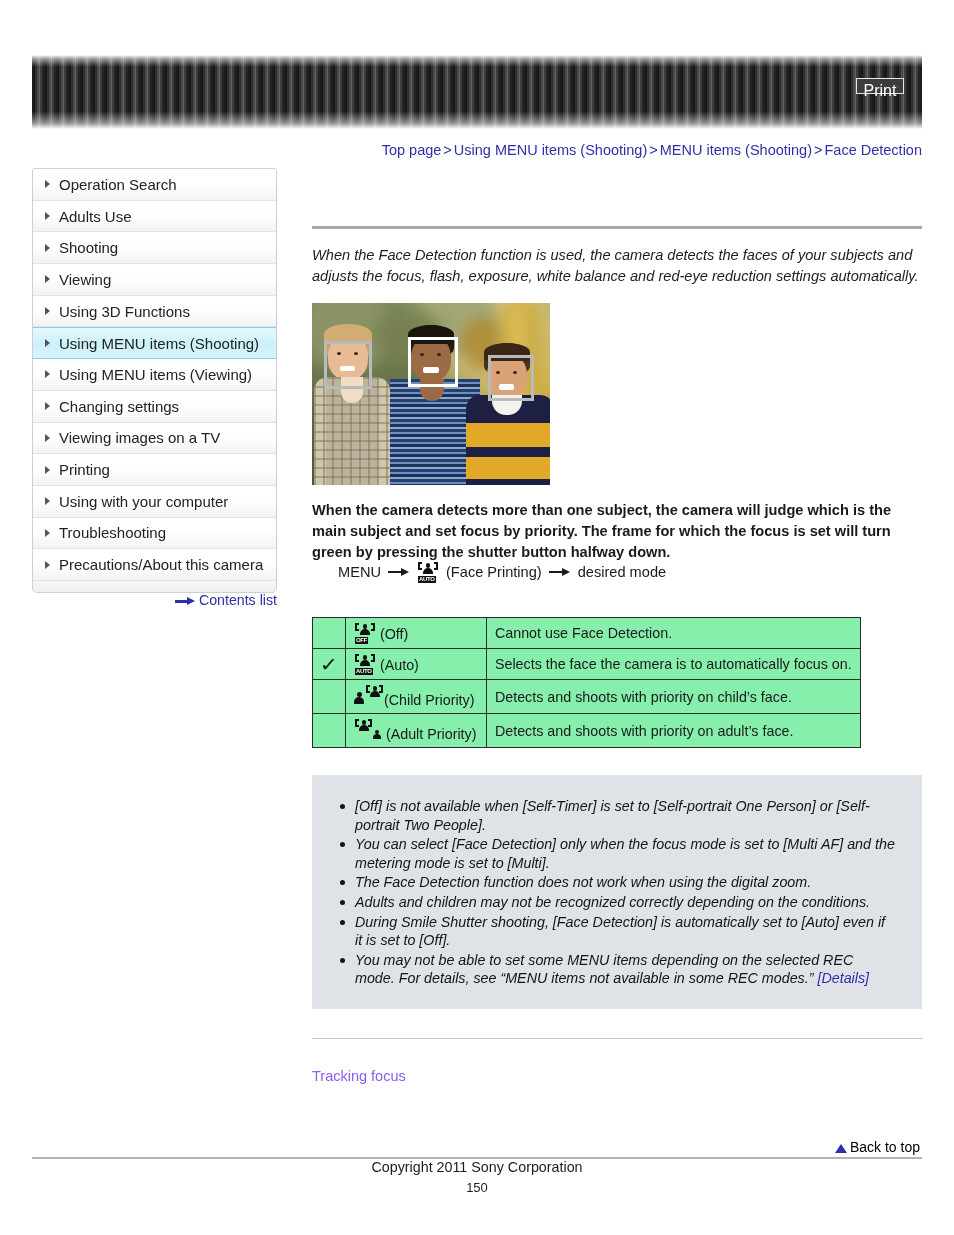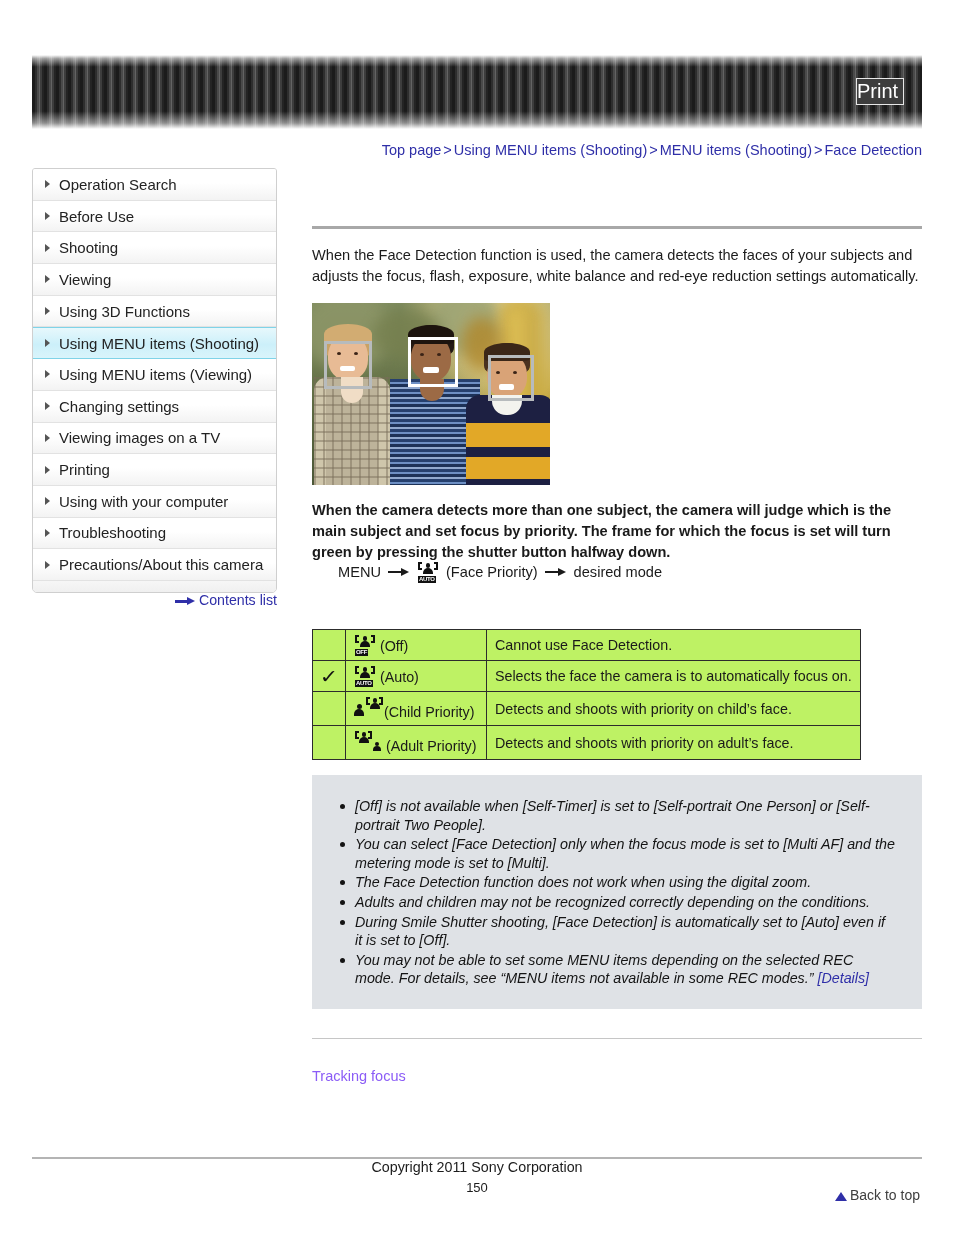--- a/index.html
+++ b/index.html
@@ -28,26 +28,27 @@
       repeating-linear-gradient(to right,
         #1b1b1b 0px, #1b1b1b 3px,
         #2e2e2e 3px, #2e2e2e 5px,
         #4a4a4a 5px, #4a4a4a 7px,
         #636363 7px, #636363 8px,
         #3d3d3d 8px, #3d3d3d 10px,
         #242424 10px, #242424 12px);
   }
   .print-btn {
     position: absolute; right: 18px; top: 23px;
-    width: 48px; height: 27px;
+    width: 48px; height: 16px;
     border: 1px solid #e8e8e8;
     background: #3d3d3d;
     color: #ffffff;
-    font-size: 20px;
+    font-size: 16px;
     line-height: 24px;
+    text-align: center;
     cursor: pointer;
   }
 
   
   .breadcrumb {
     position: absolute; left: 312px; top: 142px;
     width: 610px;
     text-align: right;
     font-size: 14.5px;
     color: #2f2fa8;
@@ -121,20 +122,21 @@
   }
 
   
   .main { position: absolute; left: 312px; top: 168px; width: 610px; }
   .rule-top {
     height: 3px; background: #a8a8a8; margin-top: 58px;
   }
   .para {
     font-size: 14.6px; line-height: 21px; color: #1c1c1c;
     margin-top: 16px;
+    font-style: italic;
   }
 
   
   .photo {
     position: absolute; left: 312px; top: 303px;
     width: 238px; height: 182px;
     overflow: hidden;
     background: #6b6a4a;
   }
   .photo .bg {
@@ -221,22 +223,21 @@
   .ic-person.small { width: 9px; height: 12px; vertical-align: -1px; }
   .ic-person.small .h { left: 2.5px; top: 3px; width: 4px; height: 4px; }
   .ic-person.small .s { left: 0.5px; top: 6.5px; width: 8px; height: 5.5px; }
   .ic-pair { display: inline-flex; align-items: flex-end; gap: 0px; }
 
   
   table.modes {
     position: absolute; left: 312px; top: 617px;
     border-collapse: collapse;
     font-size: 14.3px;
-    background: #bef264;
-    margin-top: 12px;
+    background: #86efac;
   }
   table.modes td {
     border: 1px solid #2c2c2c;
     padding: 5px 8px;
     height: 29px;
     vertical-align: middle;
     white-space: nowrap;
   }
   td.col-check { width: 30px; text-align: center; padding: 0; }
   td.col-mode  { width: 141px; }
@@ -275,21 +276,21 @@
   .rule-bottom {
     position: absolute; left: 312px; top: 1038px;
     width: 610px; height: 1px; background: #c6c6c6;
   }
   .tracking {
     position: absolute; left: 312px; top: 1068px;
     font-size: 14.5px; color: #8b5cf6; cursor: pointer;
   }
   .back-top {
     position: absolute; right: 34px; top: 1139px;
-    font-size: 14px; color: #404040; cursor: pointer; white-space: nowrap; margin-top: 48px;
+    font-size: 14px; color: #000000; cursor: pointer; white-space: nowrap;
   }
   .tri-up {
     display: inline-block; width: 0; height: 0;
     border-bottom: 9px solid #2f2fa8;
     border-left: 6px solid transparent;
     border-right: 6px solid transparent;
     vertical-align: -1px; margin-right: 3px;
   }
   .foot-rule {
     position: absolute; left: 32px; top: 1157px;
@@ -317,21 +318,21 @@
     <a>Top page</a><span class="sep">&gt;</span><a>Using MENU items (Shooting)</a><span class="sep">&gt;</span><a>MENU items (Shooting)</a><span class="sep">&gt;</span><a>Face Detection</a>
   </div>
 
   <div class="sidebar">
     <div class="nav-item">
       <span class="nav-arrow"></span>
       <span class="nav-label">Operation Search</span>
     </div>
     <div class="nav-item">
       <span class="nav-arrow"></span>
-      <span class="nav-label">Before Use</span>
+      <span class="nav-label">Adults Use</span>
     </div>
     <div class="nav-item">
       <span class="nav-arrow"></span>
       <span class="nav-label">Shooting</span>
     </div>
     <div class="nav-item">
       <span class="nav-arrow"></span>
       <span class="nav-label">Viewing</span>
     </div>
     <div class="nav-item">
@@ -446,21 +447,21 @@
     <span class="arrow-r"></span>
     <span class="ic ic-face">
       <span class="brk-l"></span>
         <span class="brk-r"></span>
       <span class="silh">
           <span class="h"></span>
           <span class="s"></span>
         </span>
       <span class="tag">AUTO</span>
     </span>
-    <span>(Face Priority)</span>
+    <span>(Face Printing)</span>
     <span class="arrow-r"></span>
     <span>desired mode</span>
   </div>
 
   <table class="modes">
     <tbody>
       <tr>
         <td class="col-check">
           <span class="check"></span>
         </td>

